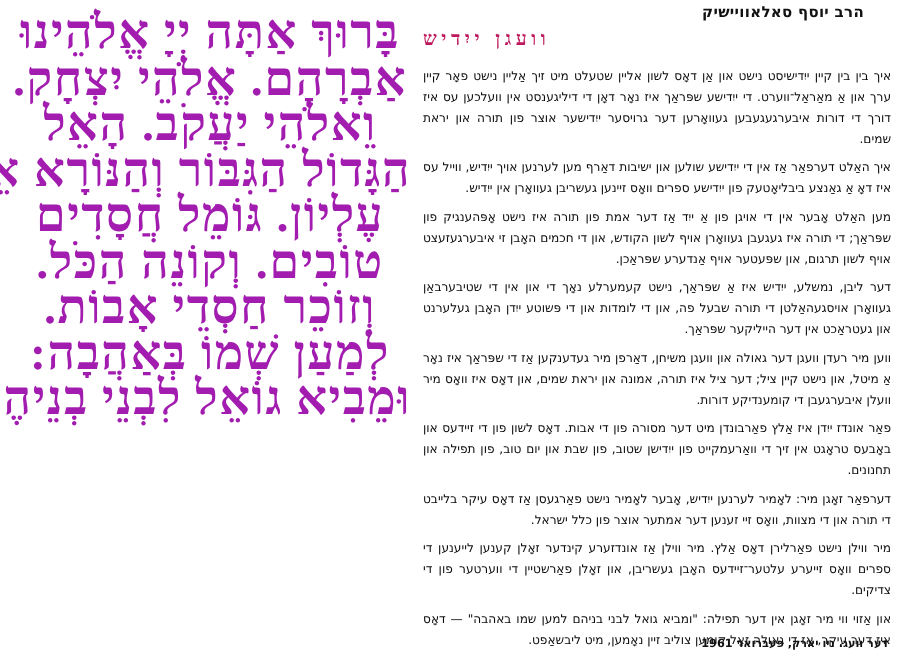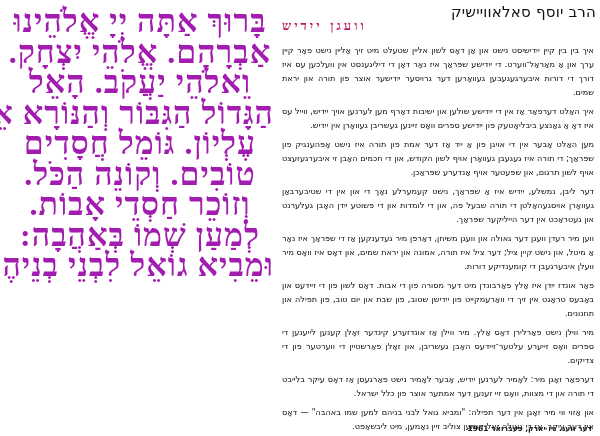--- a/index.html
+++ b/index.html
@@ -15,27 +15,27 @@
     width: 600px;
     height: 436px;
     background: #ffffff;
     overflow: hidden;
   }
 
   
   .author-line {
     position: absolute;
     top: 3px;
-    right: 4px;
+    right: 24px;
     width: 330px;
     text-align: right;
     direction: rtl;
     font-family: "DejaVu Sans", sans-serif;
-    font-size: 15px;
-    font-weight: normal;
+    font-size: 10px;
+    font-weight: bold;
     color: #111;
     letter-spacing: 0.2px;
   }
 
   
   .prayer-col {
     position: absolute;
     top: 6px;
     left: 6px;
     width: 268px;
@@ -118,22 +118,22 @@
   </div>
 
   <div class="essay-col">
     <span class="essay-title">וועגן ייִדיש</span>
     <p class="essay-para">איך בין בין קיין ייִדישיסט נישט און אַן דאָס לשון אליין שטעלט מיט זיך אַליין נישט פאָר קיין ערך און אַ מאַראַל־ווערט. די ייִדישע שפּראַך איז נאָר דאָן די דיליגענסט אין וועלכען עס איז דורך די דורות איבערגעגעבען געוואָרען דער גרויסער ייִדישער אוצר פון תורה און יראת שמים.</p>
     <p class="essay-para">איך האַלט דערפאַר אַז אין די ייִדישע שולען און ישיבות דאַרף מען לערנען אויך ייִדיש, ווייל עס איז דאָ אַ גאַנצע ביבליאָטעק פון ייִדישע ספרים וואָס זיינען געשריבן געוואָרן אין ייִדיש.</p>
     <p class="essay-para">מען האַלט אָבער אין די אויגן פון אַ ייִד אַז דער אמת פון תורה איז נישט אָפּהענגיק פון שפּראַך; די תורה איז געגעבן געוואָרן אויף לשון הקודש, און די חכמים האָבן זי איבערגעזעצט אויף לשון תרגום, און שפּעטער אויף אַנדערע שפּראַכן.</p>
     <p class="essay-para">דער ליבן, נמשלע, ייִדיש איז אַ שפּראַך, נישט קעמערלע נאָך די און אין די שטיבערבאַן געוואָרן אויסגעהאַלטן די תורה שבעל פה, און די לומדות און די פּשוטע ייִדן האָבן געלערנט און געטראַכט אין דער הייליקער שפּראַך.</p>
     <p class="essay-para">ווען מיר רעדן וועגן דער גאולה און וועגן משיחן, דאַרפן מיר געדענקען אַז די שפּראַך איז נאָר אַ מיטל, און נישט קיין ציל; דער ציל איז תורה, אמונה און יראת שמים, און דאָס איז וואָס מיר וועלן איבערגעבן די קומענדיקע דורות.</p>
     <p class="essay-para">פאַר אונדז ייִדן איז אַלץ פאַרבונדן מיט דער מסורה פון די אבות. דאָס לשון פון די זיידעס און באָבעס טראָגט אין זיך די וואַרעמקייט פון ייִדישן שטוב, פון שבת און יום טוב, פון תפילה און תחנונים.</p>
+    <p class="essay-para">דערפאַר זאָגן מיר: לאָמיר לערנען ייִדיש, אָבער לאָמיר נישט פאַרגעסן אַז דאָס עיקר בלייבט די תורה און די מצוות, וואָס זיי זענען דער אמתער אוצר פון כלל ישראל.</p>
     <p class="essay-para">מיר ווילן נישט פאַרלירן דאָס אַלץ. מיר ווילן אַז אונדזערע קינדער זאָלן קענען לייענען די ספרים וואָס זייערע עלטער־זיידעס האָבן געשריבן, און זאָלן פאַרשטיין די ווערטער פון די צדיקים.</p>
-    <p class="essay-para">דערפאַר זאָגן מיר: לאָמיר לערנען ייִדיש, אָבער לאָמיר נישט פאַרגעסן אַז דאָס עיקר בלייבט די תורה און די מצוות, וואָס זיי זענען דער אמתער אוצר פון כלל ישראל.</p>
     <p class="essay-para">און אַזוי ווי מיר זאָגן אין דער תפילה: "ומביא גואל לבני בניהם למען שמו באהבה" — דאָס איז דער עיקר, אַז די גאולה זאָל קומען צוליב זיין נאָמען, מיט ליבשאַפט.</p>
     <p class="essay-para">אין דעם זין איז ייִדיש טייער און הייליק, ווייל עס איז דער כלי פאַר דער נשמה פון ייִדישן פאָלק אין גלות.</p>
 
   </div>
 
   <div class="credit-line">דער וועג. ניו יארק, פעברואר 1961</div>
 
 </div>
 
 </body></html>

